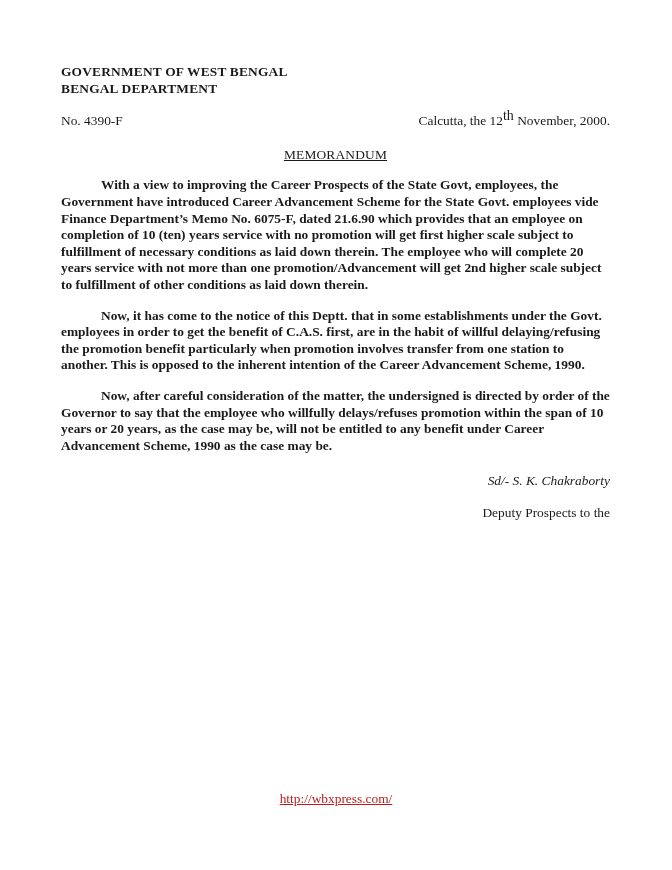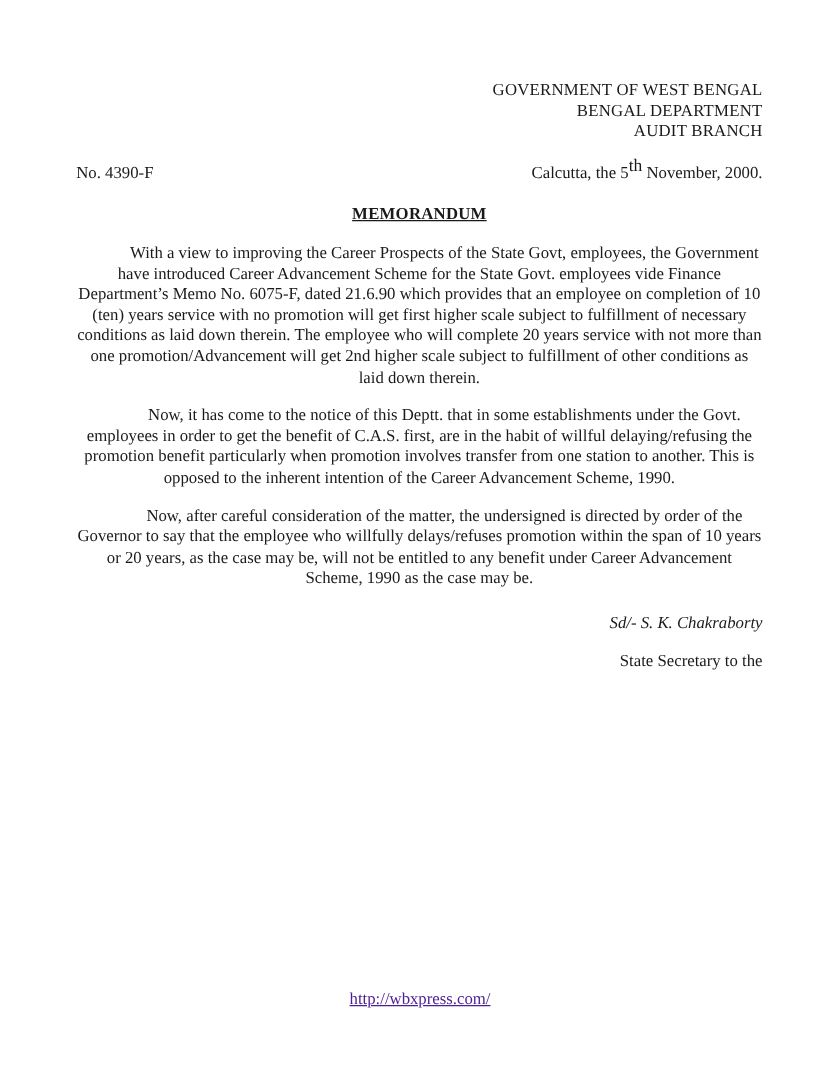--- a/index.html
+++ b/index.html
@@ -14,98 +14,98 @@
     background: #ffffff;
     font-family: "Liberation Serif", serif;
     font-size: 13.4px;
     line-height: 16.6px;
     color: #1a1a1a;
     box-sizing: border-box;
     padding: 64px 62px 0 61px;
     overflow: hidden;
   }
   .doc-header {
-    text-align: right;
-    font-weight: normal;
+    text-align: left;
+    font-weight: bold;
   }
   .doc-header .hline {
     letter-spacing: 0.2px;
   }
   .ref-row {
     display: flex;
     justify-content: space-between;
     margin-top: 16px;
   }
   .ref-date sup {
     font-size: 14px;
     line-height: 0;
   }
   .memo-title-wrap {
     text-align: center;
     margin-top: 17px;
   }
   .memo-title {
-    font-weight: bold;
+    font-weight: normal;
     text-decoration: underline;
     letter-spacing: 0.2px;
   }
   p.body-para {
     margin: 14px 0 0 0;
-    text-align: center;
+    text-align: left;
     text-indent: 40px;
+    font-weight: bold;
   }
   .signature-block {
     margin-top: 19px;
     text-align: right;
   }
   .signed-by {
     font-style: italic;
   }
   .designation {
     margin-top: 15px;
   }
   .footer-wrap {
     position: absolute;
     left: 0;
     right: 0;
     top: 791px;
     text-align: center;
   }
   .footer-link {
-    color: #4c1d95;
+    color: #b91c1c;
     text-decoration: underline;
     cursor: pointer;
   }
 </style>
 </head>
 <body>
 
 <div class="page">
 
   <div class="doc-header">
     <div class="hline">GOVERNMENT OF WEST BENGAL</div>
     <div class="hline">BENGAL DEPARTMENT</div>
-    <div class="hline">AUDIT BRANCH</div>
   </div>
 
   <div class="ref-row">
     <span class="ref-no">No. 4390-F</span>
-    <span class="ref-date"><span>Calcutta, the 5</span><sup>th</sup><span> November, 2000.</span></span>
+    <span class="ref-date"><span>Calcutta, the 12</span><sup>th</sup><span> November, 2000.</span></span>
   </div>
 
   <div class="memo-title-wrap">
     <span class="memo-title">MEMORANDUM</span>
   </div>
 
   <p class="body-para">With a view to improving the Career Prospects of the State Govt, employees, the Government have introduced Career Advancement Scheme for the State Govt. employees vide Finance Department’s Memo No. 6075-F, dated 21.6.90 which provides that an employee on completion of 10 (ten) years service with no promotion will get first higher scale subject to fulfillment of necessary conditions as laid down therein. The employee who will complete 20 years service with not more than one promotion/Advancement will get 2nd higher scale subject to fulfillment of other conditions as laid down therein.</p>
   <p class="body-para">Now, it has come to the notice of this Deptt. that in some establishments under the Govt. employees in order to get the benefit of C.A.S. first, are in the habit of willful delaying/refusing the promotion benefit particularly when promotion involves transfer from one station to another. This is opposed to the inherent intention of the Career Advancement Scheme, 1990.</p>
   <p class="body-para">Now, after careful consideration of the matter, the undersigned is directed by order of the Governor to say that the employee who willfully delays/refuses promotion within the span of 10 years or 20 years, as the case may be, will not be entitled to any benefit under Career Advancement Scheme, 1990 as the case may be.</p>
 
   <div class="signature-block">
     <div class="signed-by">Sd/- S. K. Chakraborty</div>
-    <div class="designation">State Secretary to the</div>
+    <div class="designation">Deputy Prospects to the</div>
   </div>
 
   <div class="footer-wrap">
     <a class="footer-link" href="#">http://wbxpress.com/</a>
   </div>
 
 </div>
 
 </body></html>

